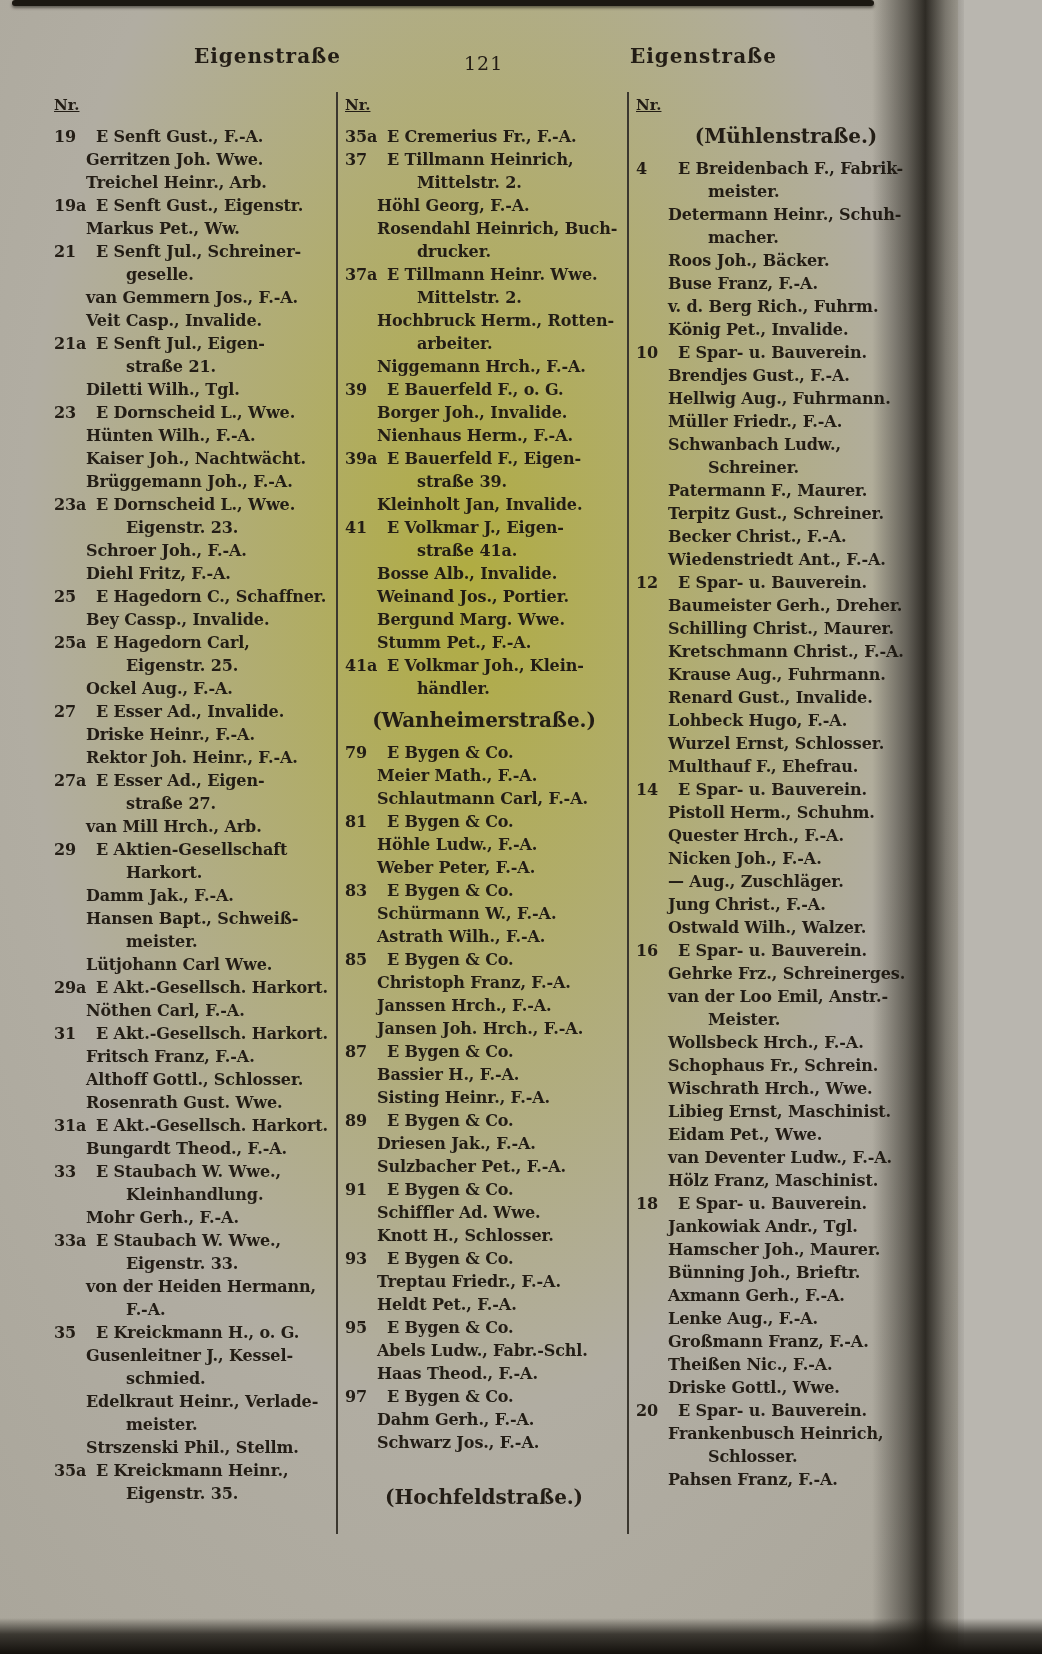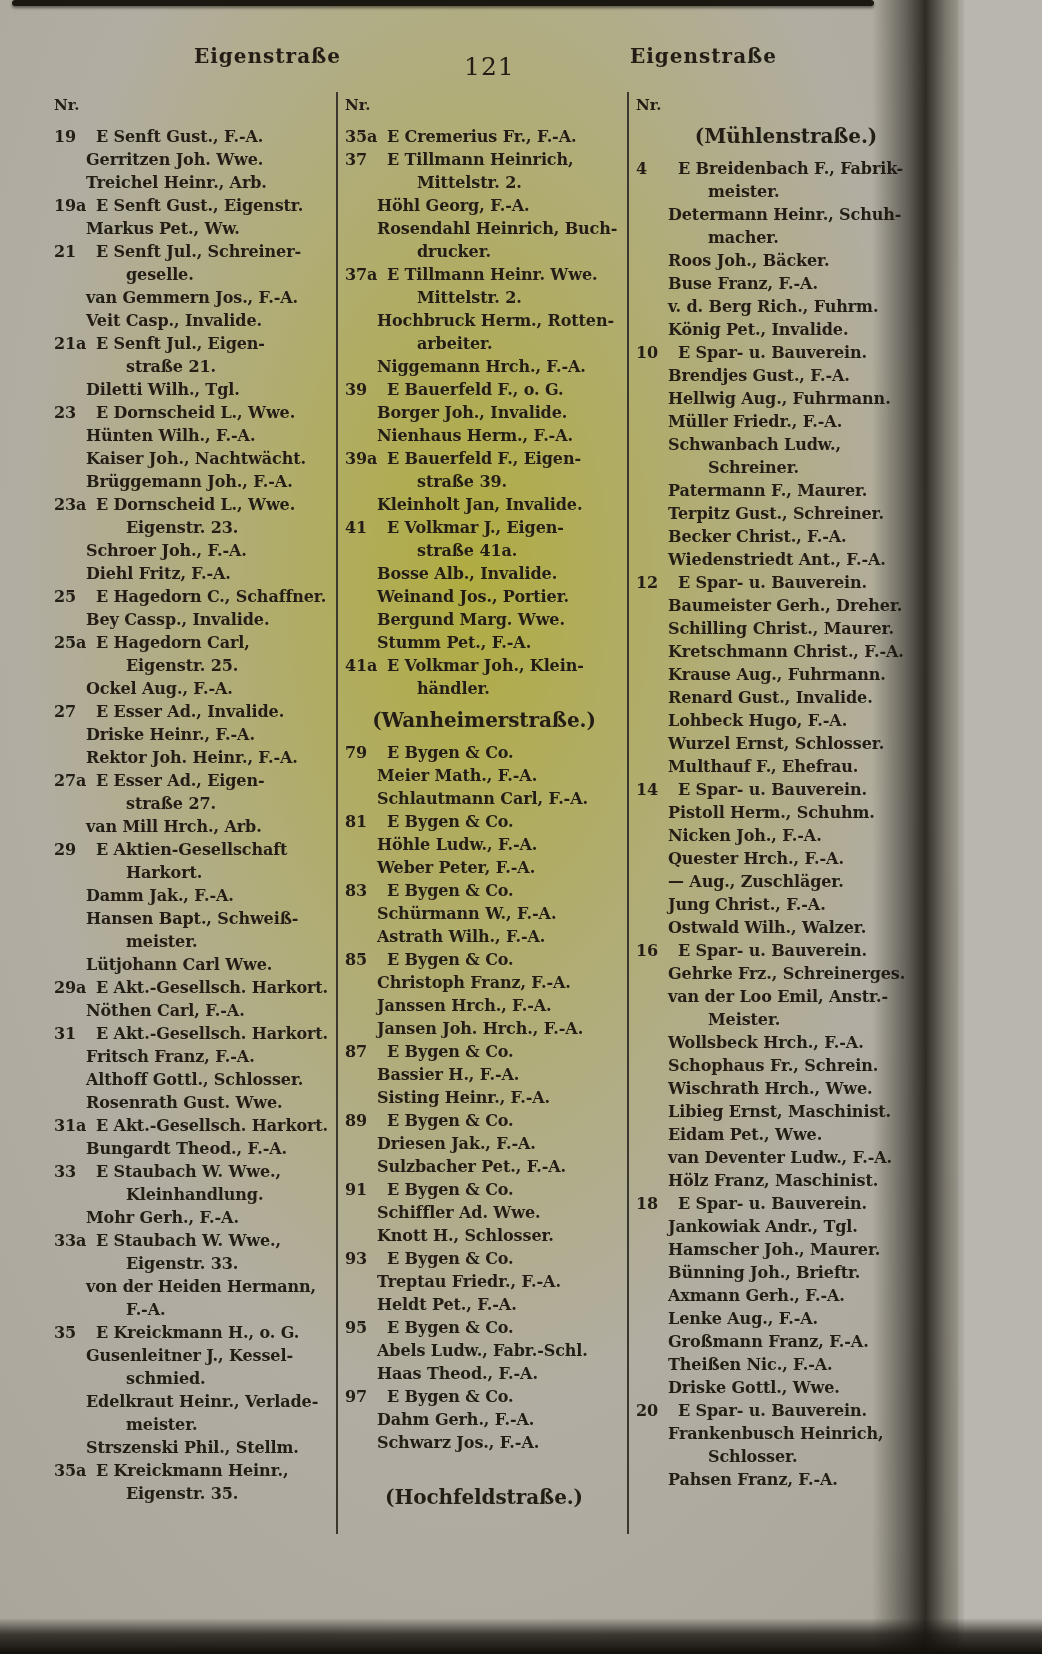--- a/index.html
+++ b/index.html
@@ -11,31 +11,31 @@
     color:#231d15;
   }
   .page {
     position:absolute; inset:0;
     background: radial-gradient(ellipse at 45% 35%, #b8b4a9 0%, #b0ac41 0%, #b1ada2 55%, #a8a499 100%);
   }
   
   .h-title { position:absolute; font-weight:bold; font-size:20px; letter-spacing:1px; }
   .h-left  { left:194px; top:44px; }
   .h-right { left:630px; top:44px; }
-  .h-page  { position:absolute; left:464px; top:52px; font-size:25px; font-weight:normal; letter-spacing:1px;text-align:center; }
+  .h-page  { position:absolute; left:464px; top:52px; font-size:19px; font-weight:normal; letter-spacing:1px;text-align:center; }
   
   .divider { position:absolute; top:92px; width:2px; height:1442px; background:#3b372f; }
   .divider-1 { left:336px; }
   .divider-2 { left:627px; }
   
   .col { position:absolute; top:96px; }
   .col-1 { left:54px;  width:281px; }
   .col-2 { left:345px; width:278px; }
   .col-3 { left:636px; width:300px; }
-  .nr-label { font-weight:bold; font-size:15px; height:22px; }
+  .nr-label { font-weight:bold; font-size:15px; height:22px;text-decoration:underline; }
   .lines { margin-top:7px; }
   .line {
     height:23px; line-height:23px; font-size:16px; font-weight:bold;
     white-space:nowrap; letter-spacing:-0.1px;
   }
   .line.numbered { display:flex; }
   .house-num { flex:0 0 42px; width:42px; }
   .indent1 { padding-left:32px; }
   .indent2 { padding-left:72px; }
   .heading { text-align:center; margin:9px 0; font-size:20px; }
@@ -349,22 +349,22 @@
         <div class="line indent1">Krause Aug., Fuhrmann.</div>
         <div class="line indent1">Renard Gust., Invalide.</div>
         <div class="line indent1">Lohbeck Hugo, F.-A.</div>
         <div class="line indent1">Wurzel Ernst, Schlosser.</div>
         <div class="line indent1">Multhauf F., Ehefrau.</div>
         <div class="line numbered">
           <span class="house-num">14</span>
           <span class="entry-text">E Spar- u. Bauverein.</span>
         </div>
         <div class="line indent1">Pistoll Herm., Schuhm.</div>
+        <div class="line indent1">Quester Hrch., F.-A.</div>
         <div class="line indent1">Nicken Joh., F.-A.</div>
-        <div class="line indent1">Quester Hrch., F.-A.</div>
         <div class="line indent1">— Aug., Zuschläger.</div>
         <div class="line indent1">Jung Christ., F.-A.</div>
         <div class="line indent1">Ostwald Wilh., Walzer.</div>
         <div class="line numbered">
           <span class="house-num">16</span>
           <span class="entry-text">E Spar- u. Bauverein.</span>
         </div>
         <div class="line indent1">Gehrke Frz., Schreinerges.</div>
         <div class="line indent1">van der Loo Emil, Anstr.-</div>
         <div class="line indent2">Meister.</div>

